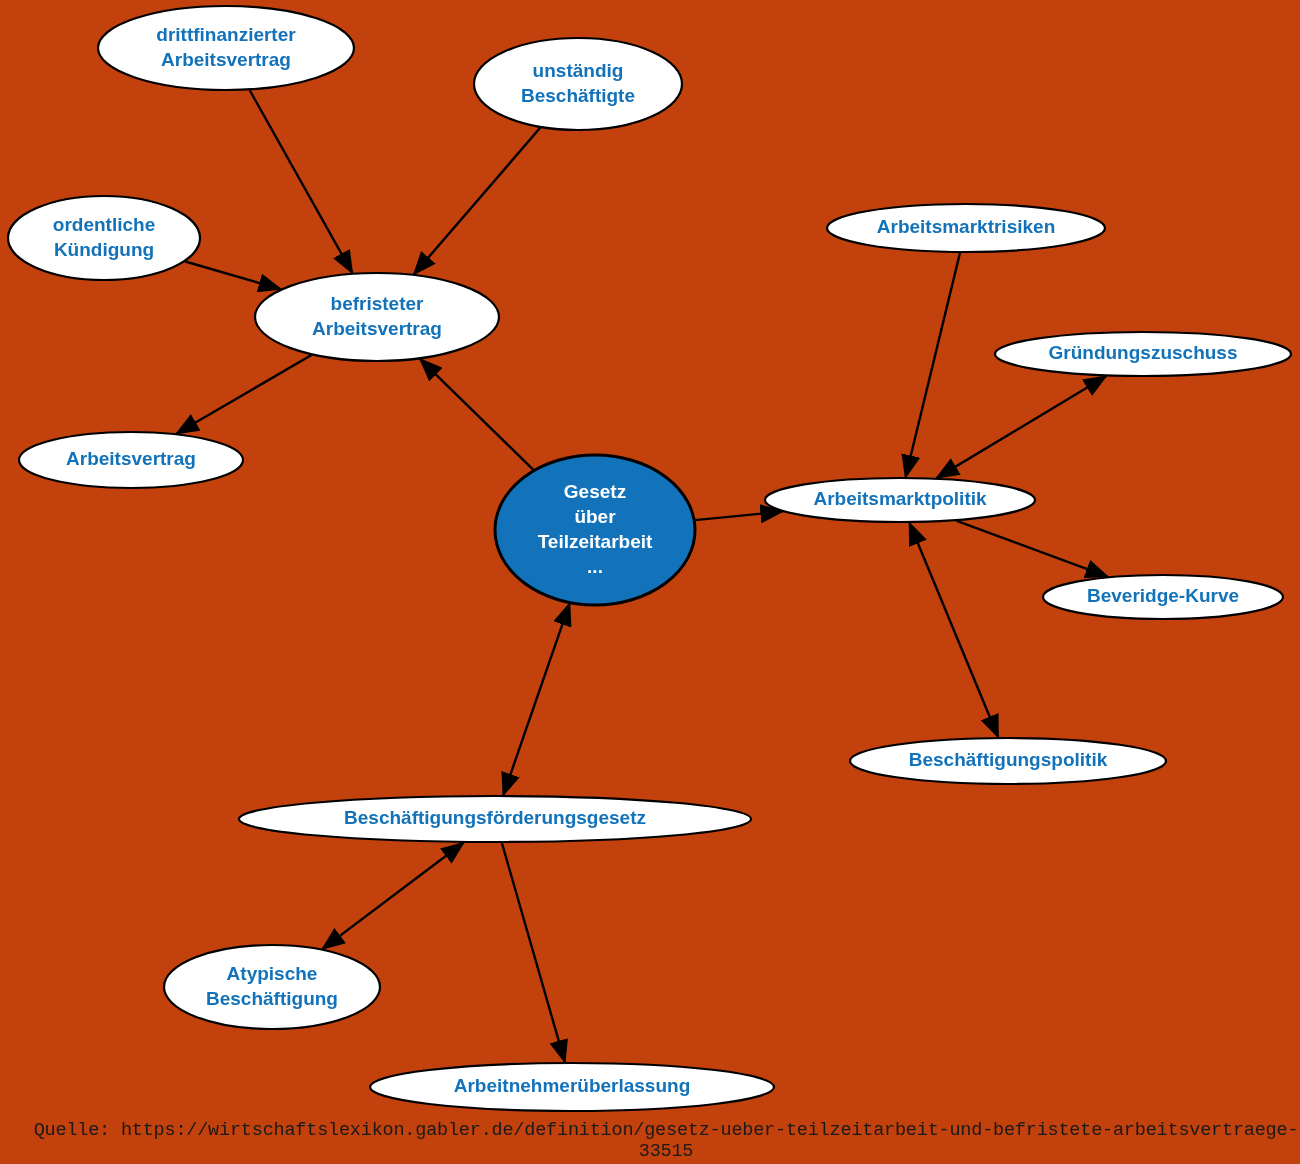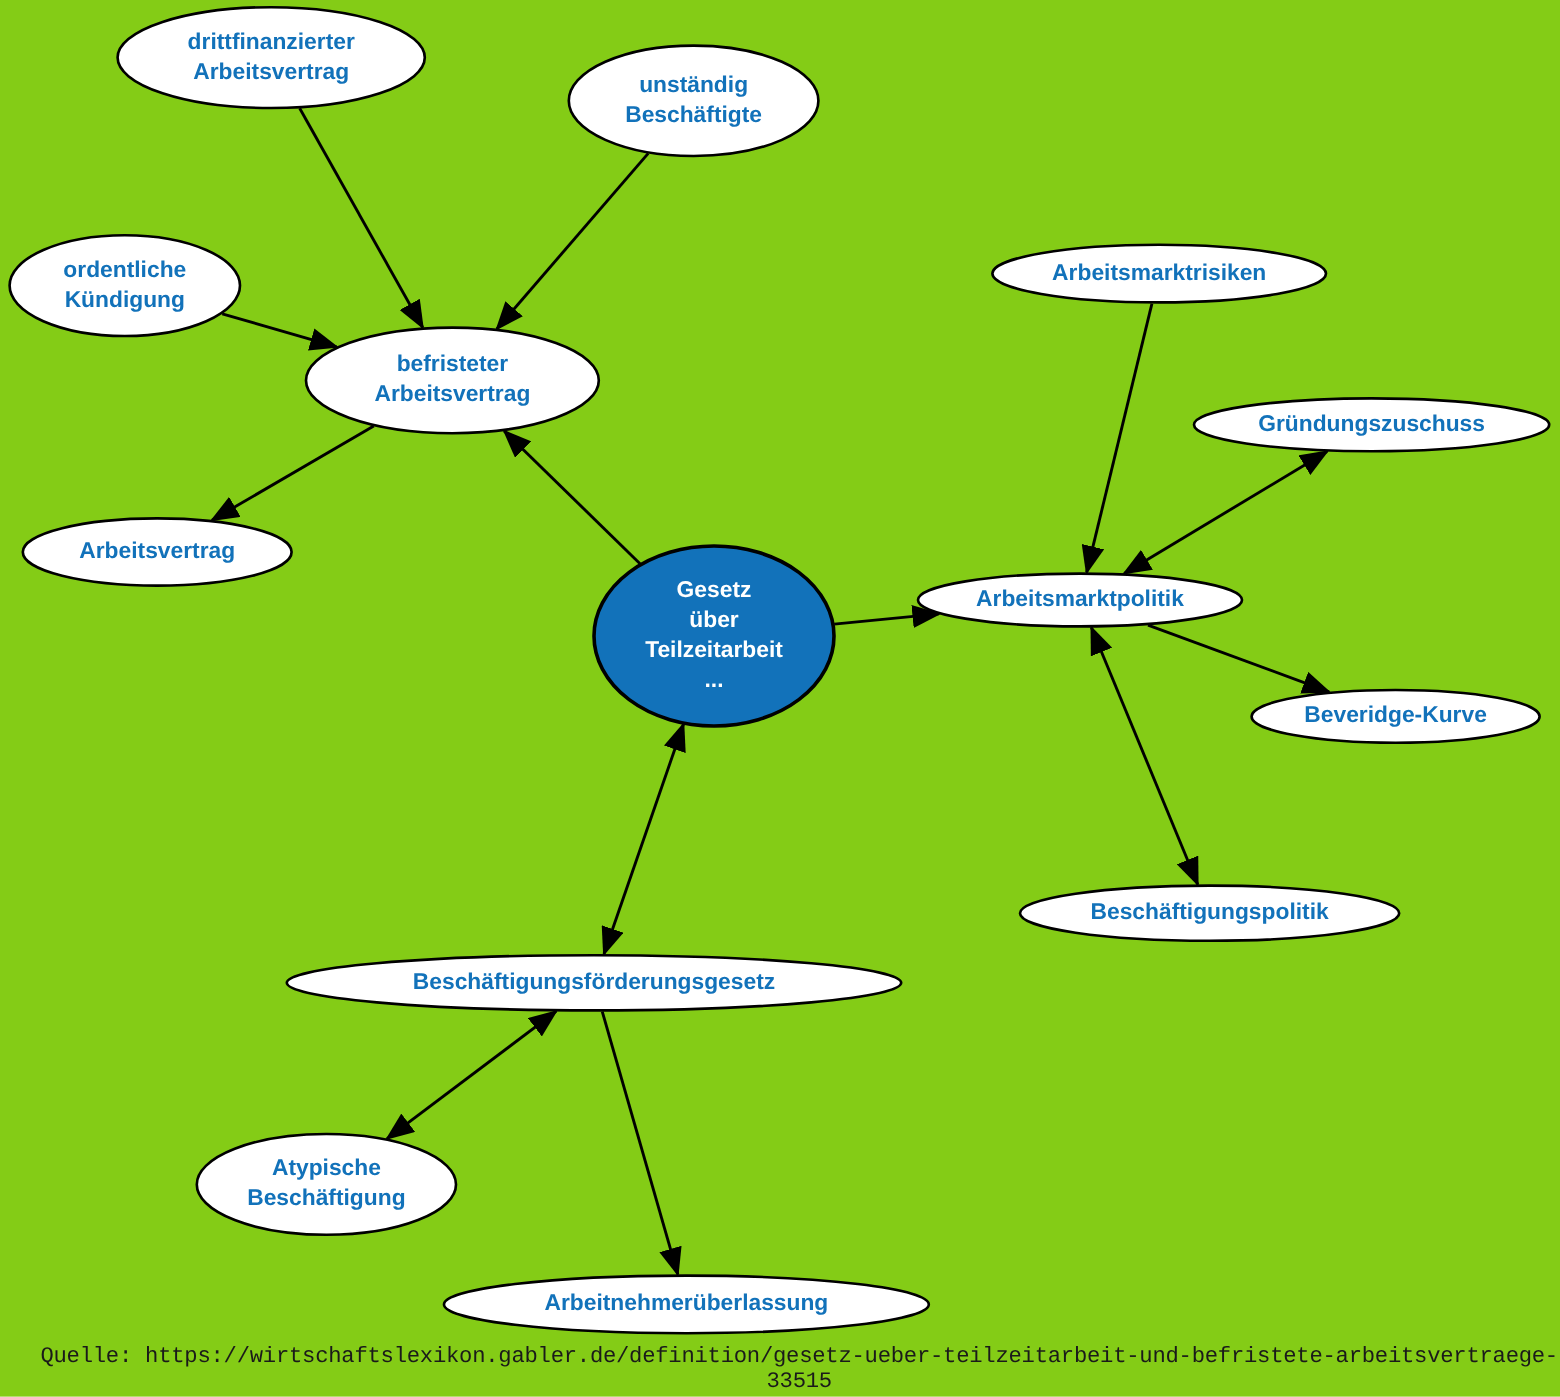--- a/index.html
+++ b/index.html
@@ -10,21 +10,21 @@
   body {
     width: 1300px;
     height: 1164px;
     font-family: "Liberation Sans", sans-serif;
     overflow: hidden;
   }
   #diagram-root {
     position: relative;
     width: 1300px;
     height: 1164px;
-    background: #84cc16;
+    background: #c2410c;
   }
   svg#graph {
     position: absolute;
     top: 0;
     left: 0;
     width: 1300px;
     height: 1164px;
   }
   .node-ellipse {
     fill: #ffffff;

